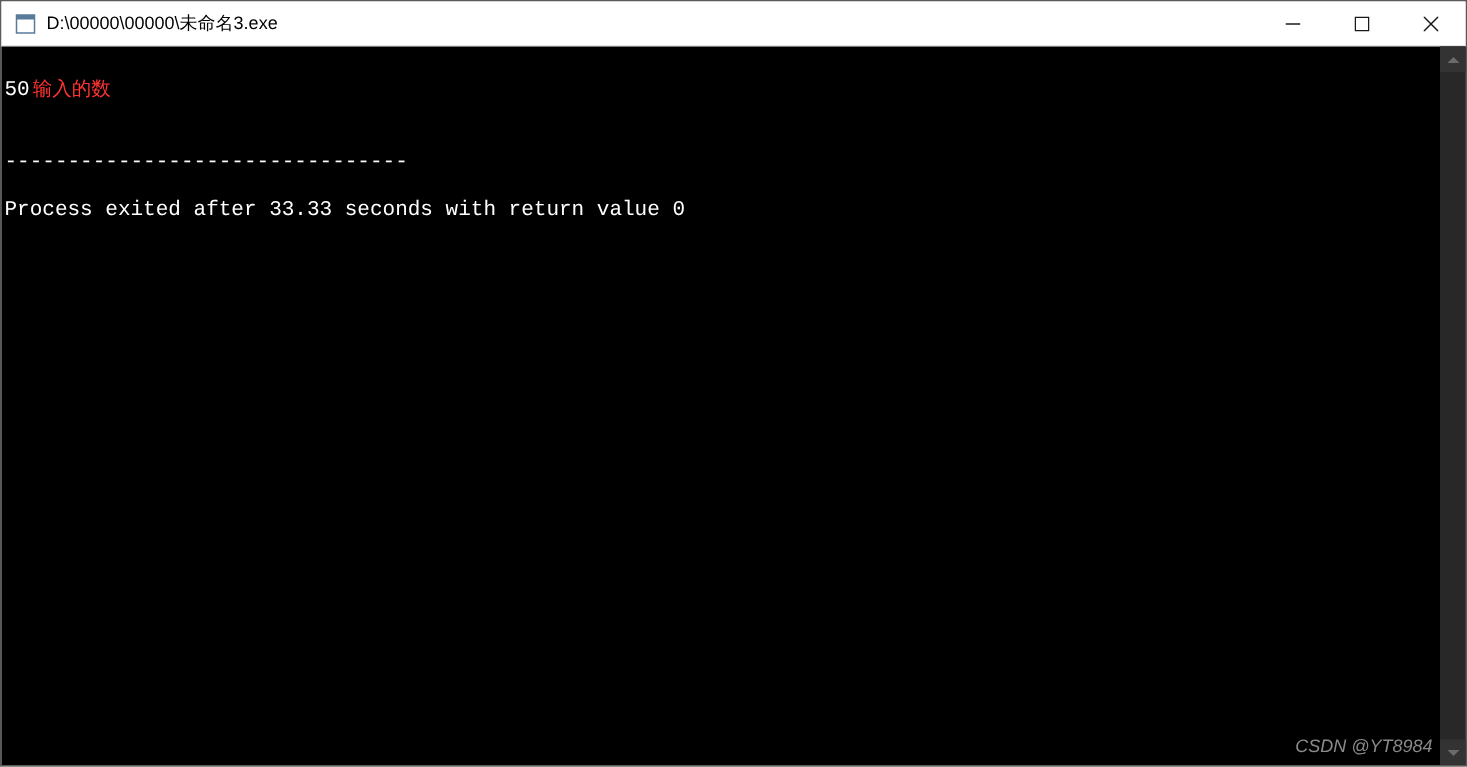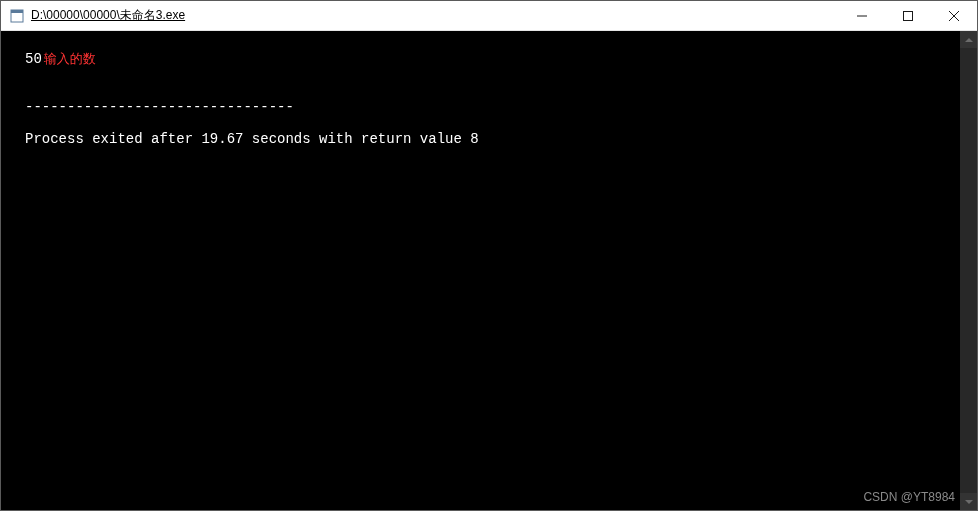--- a/index.html
+++ b/index.html
@@ -39,21 +39,20 @@
       display: inline-flex;
       align-items: center;
       justify-content: center;
     }
     .titlebar-title {
       font-size: 12px;
       color: #000000;
       flex: 1;
       white-space: nowrap;
       overflow: hidden;
-      text-decoration: underline;
     }
     .titlebar-controls {
       display: flex;
       height: 100%;
     }
     .titlebar-btn {
       width: 46px;
       height: 100%;
       display: flex;
       align-items: center;
@@ -61,21 +60,20 @@
       color: #000000;
     }
     .titlebar-btn svg {
       stroke: #1a1a1a;
     }
     .console-area {
       flex: 1;
       background: #000000;
       position: relative;
       display: flex;
-      padding-left: 22px;
     }
     .console-content {
       flex: 1;
       padding: 4px 0 0 2px;
       font-family: "NSimSun", "SimSun", "Courier New", monospace;
       font-size: 14px;
       line-height: 16px;
       color: #ffffff;
       white-space: pre;
       overflow: hidden;
@@ -113,20 +111,21 @@
     }
     .scroll-up .scroll-arrow { border-bottom: 4px solid #6b6b6b; }
     .scroll-down .scroll-arrow { border-top: 4px solid #6b6b6b; }
     .watermark {
       position: absolute;
       bottom: 6px;
       right: 22px;
       color: #8a8a8a;
       font-size: 12px;
       font-family: Arial, sans-serif;
+      font-style: italic;
     }
   </style>
 </head>
 <body>
 
 <div class="window">
   <div class="titlebar">
     <span class="titlebar-icon">
       <svg width="14" height="14" viewBox="0 0 14 14">
         <rect x="1" y="1" width="12" height="12" fill="none" stroke="#5a7a9a" stroke-width="1"></rect>
@@ -152,21 +151,21 @@
           </svg>
       </div>
     </div>
   </div>
 
   <div class="console-area">
     <div class="console-content">
 <div class="console-line"><span>50</span><span class="annotation">输入的数</span></div>
 <div class="console-line"></div>
 <div class="console-line">--------------------------------</div>
-<div class="console-line">Process exited after 19.67 seconds with return value 8</div>
+<div class="console-line">Process exited after 33.33 seconds with return value 0</div>
     </div>
     <div class="scrollbar">
       <div class="scroll-up">
           <div class="scroll-arrow"></div>
         </div>
       <div class="scroll-down">
           <div class="scroll-arrow"></div>
         </div>
     </div>
     <div class="watermark">CSDN @YT8984</div>

